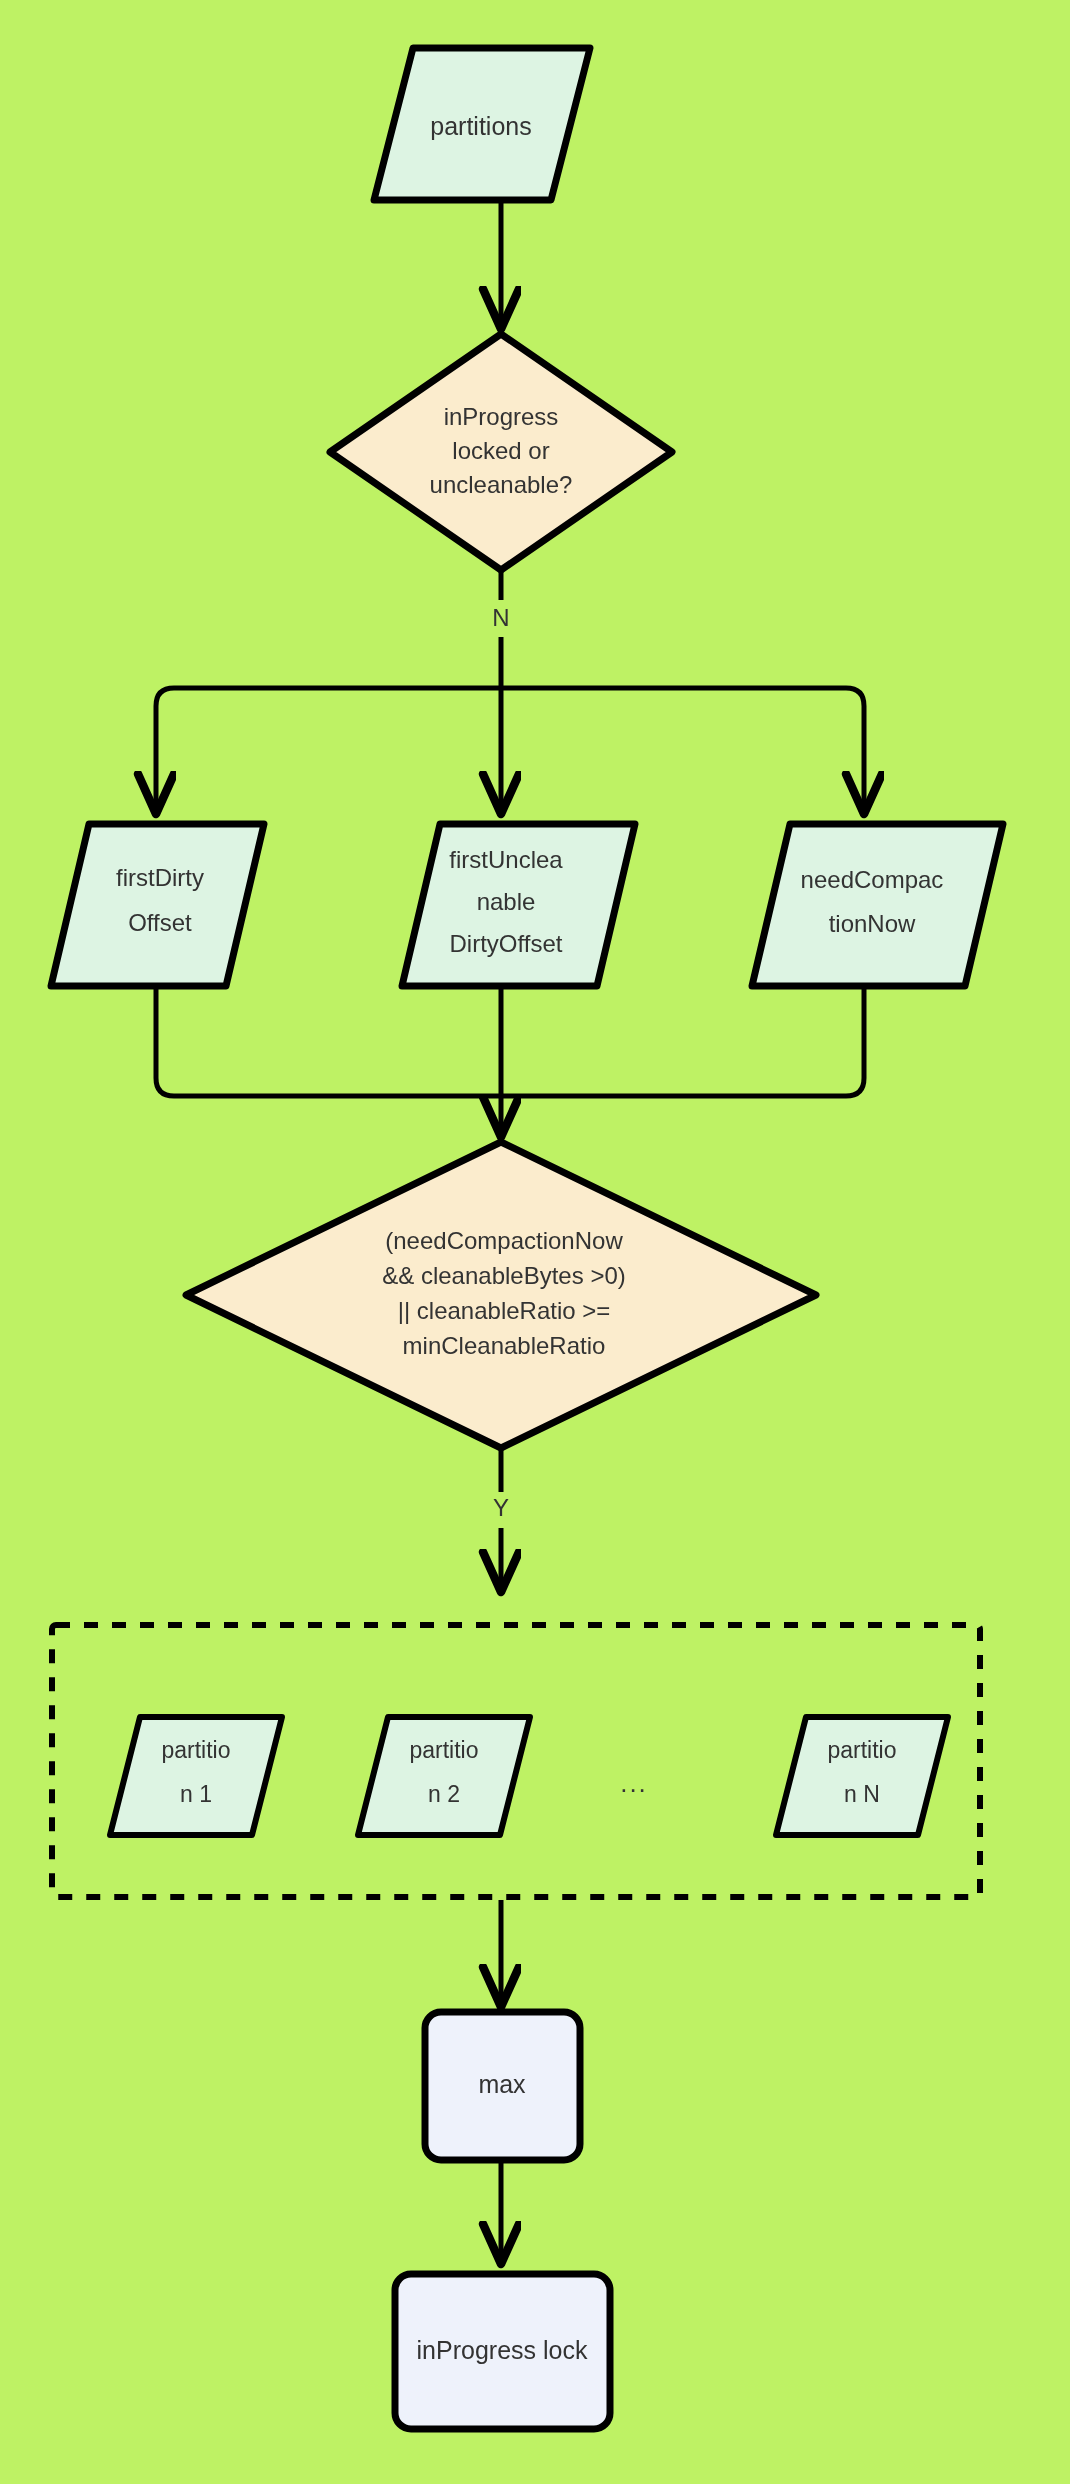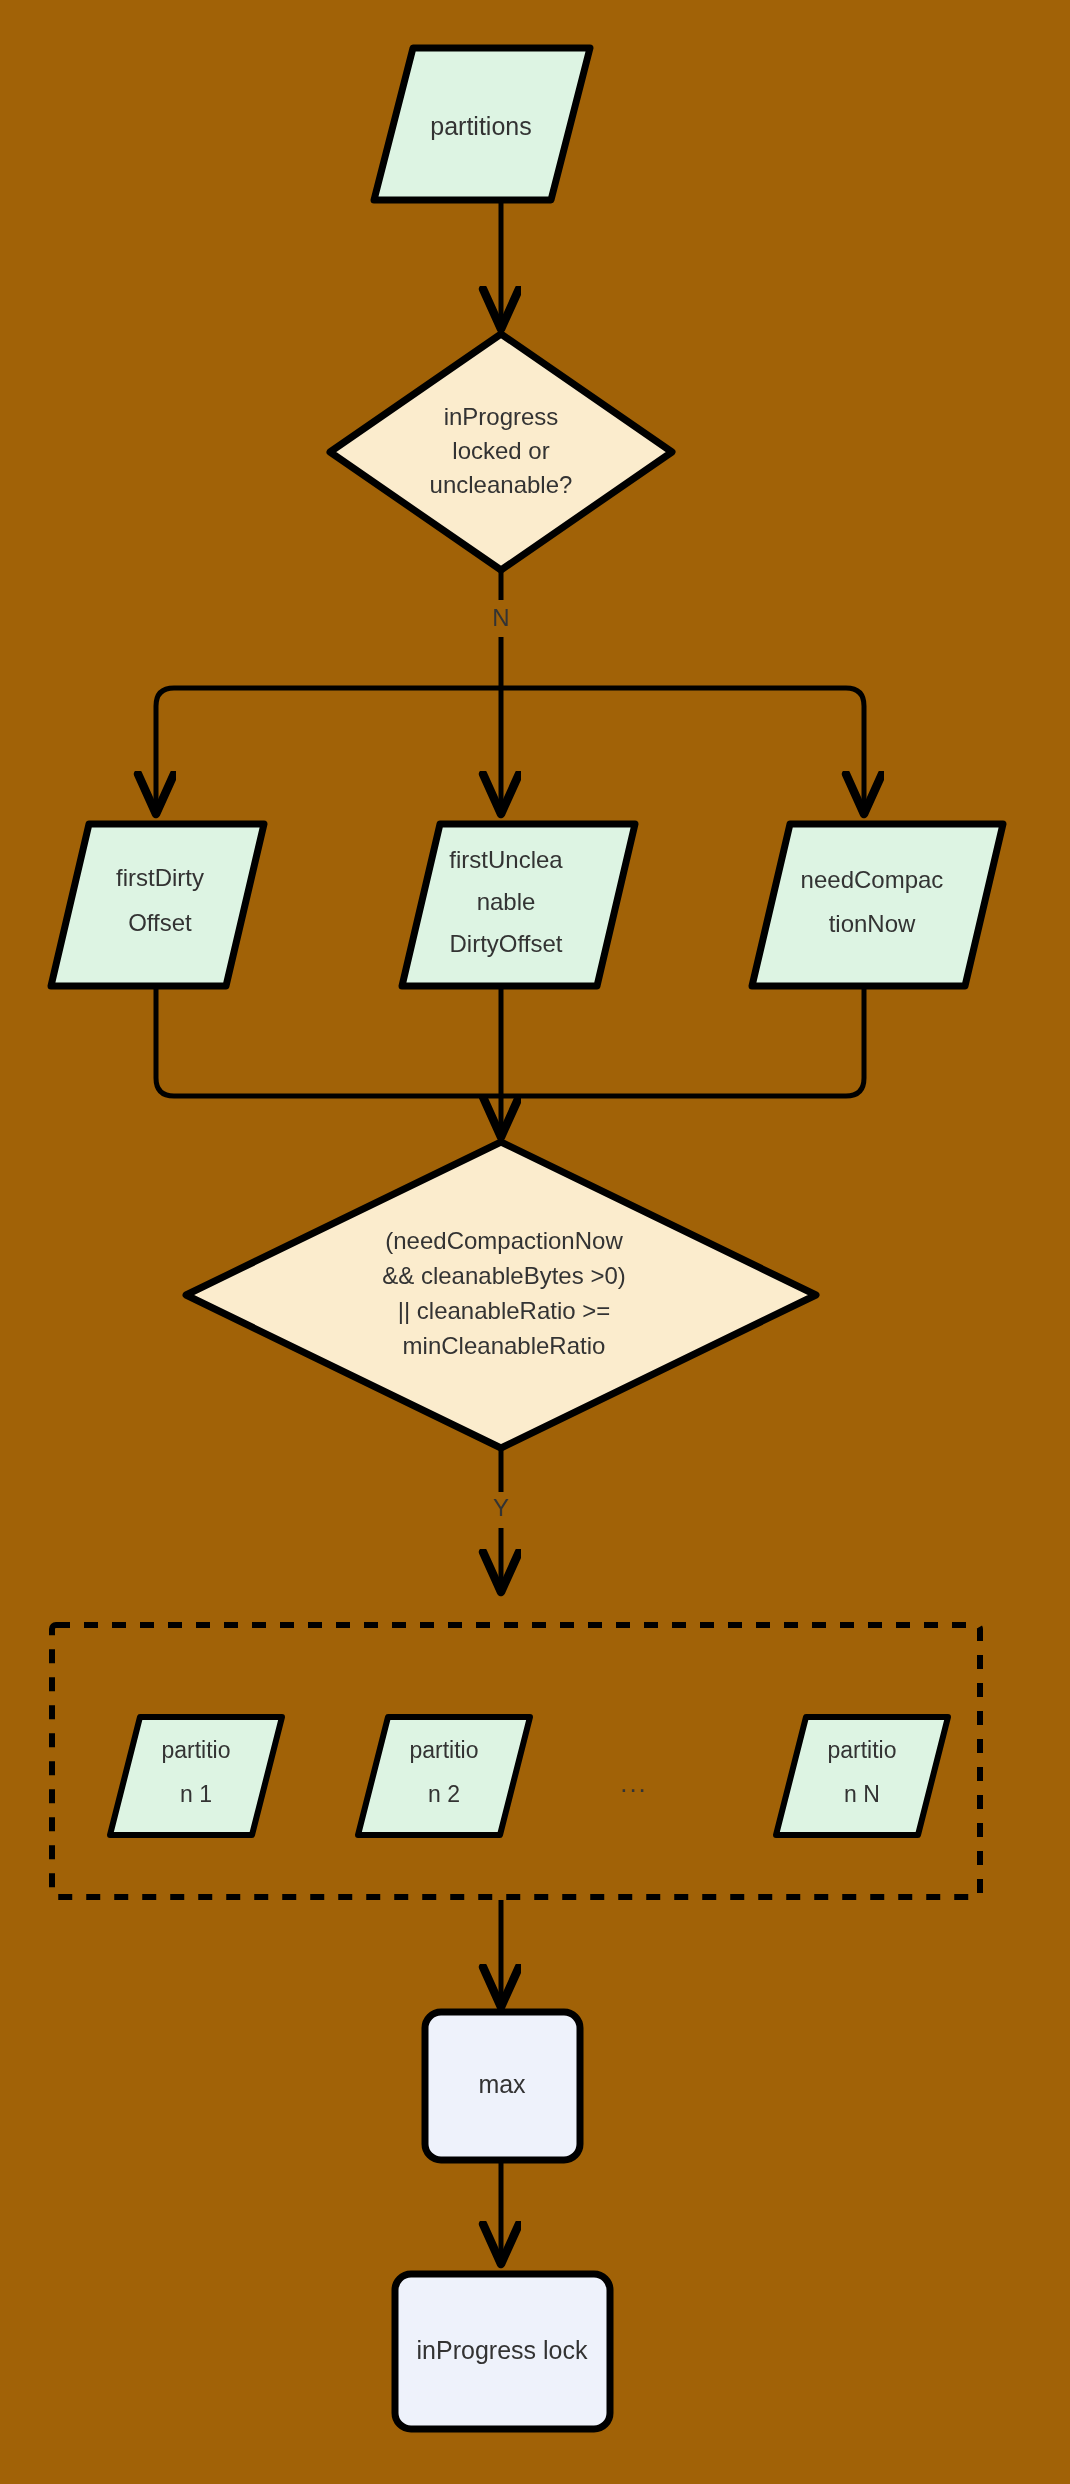--- a/index.html
+++ b/index.html
@@ -10,21 +10,21 @@
   body {
     width: 1070px;
     height: 2484px;
     font-family: "Liberation Sans", sans-serif;
     overflow: hidden;
   }
   #flowchart-root {
     position: relative;
     width: 1070px;
     height: 2484px;
-    background: #a16207;
+    background: #bef264;
   }
   svg.diagram {
     display: block;
     width: 1070px;
     height: 2484px;
   }
   .node-shape {
     stroke: #000000;
     stroke-width: 7;
     stroke-linejoin: round;

